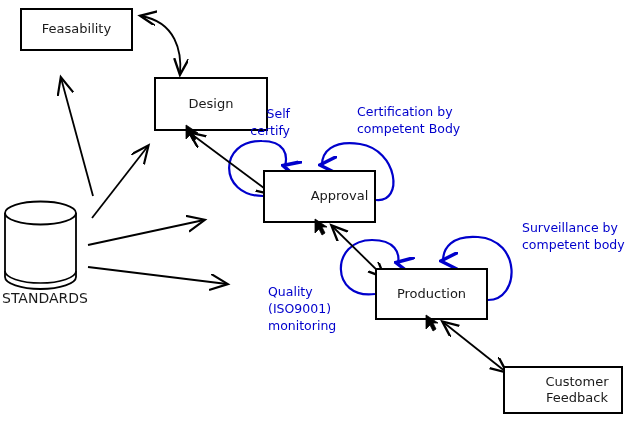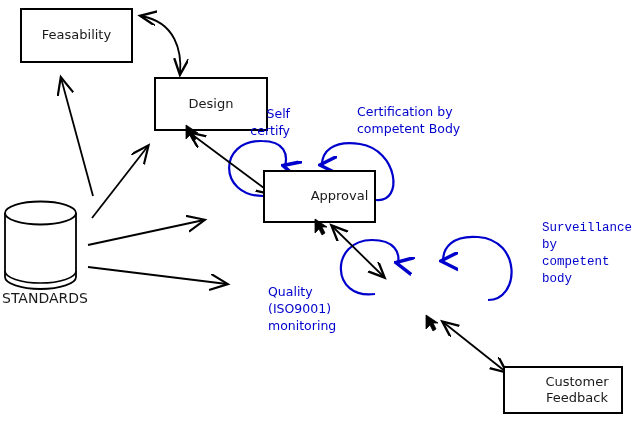--- a/index.html
+++ b/index.html
@@ -105,46 +105,49 @@
     <ellipse cx="40.5" cy="213" rx="35.5" ry="11.5" fill="#ffffff" stroke="#000000" stroke-width="1.8"></ellipse>
     <path d="M5,271 C5,277.5 20.9,283 40.5,283 C60.1,283 76,277.5 76,271" fill="none" stroke="#000000" stroke-width="1.6"></path>
   </svg>
 
   <svg class="layer" id="cursors" viewBox="0 0 633 421">
     <path d="M315,219 L315,233 L319,229 L322,235 L325,233 L322,227 L327,227 Z" fill="#000000" stroke="#000000" stroke-width="0.8" stroke-linejoin="round"></path>
     <path d="M426,315 L426,329 L430,325 L433,331 L436,329 L433,323 L438,323 Z" fill="#000000" stroke="#000000" stroke-width="0.8" stroke-linejoin="round"></path>
     <path d="M186,125 L186,139 L190,135 L193,141 L196,139 L193,133 L198,133 Z" fill="#000000" stroke="#000000" stroke-width="0.8" stroke-linejoin="round"></path>
   </svg>
 
-  <div class="node" style="left:20px;top:8px;width:113px;height:55px;">
+  <div class="node" style="left:20px;top:8px;width:113px;height:43px;">
     <span>Feasability</span>
   </div>
 
   <div class="node" style="left:110px;top:77px;width:114px;height:54px;margin-left:44px;">
     <span>Design</span>
   </div>
 
   <div class="node" style="left:263px;top:170px;width:113px;height:53px;padding-left:40px;">
     <span>Approval</span>
   </div>
 
+  <div class="node" style="left:375px;top:268px;width:113px;height:52px;">
+    <span>Production</span>
+  </div>
 
   <div class="node" style="left:503px;top:366px;width:120px;height:48px;">
     <span style="white-space:pre-line;margin-left:28px;">Customer
 Feedback</span>
   </div>
 
   <div class="cyl-label" style="left:2px;top:290px;">STANDARDS</div>
 
   <div class="annot" style="left:246px;top:106px;text-align:right;width:44px;">Self
 certify</div>
 
   <div class="annot" style="left:357px;top:104px;">Certification by
 competent Body</div>
 
-  <div class="annot" style="left:542px;top:220px;font-family:Liberation Mono, monospace;">Surveillance by
+  <div class="annot" style="left:522px;top:220px;">Surveillance by
 competent body</div>
 
   <div class="annot" style="left:268px;top:284px;">Quality
 (ISO9001)
 monitoring</div>
 
 </div>
 
 </body></html>

